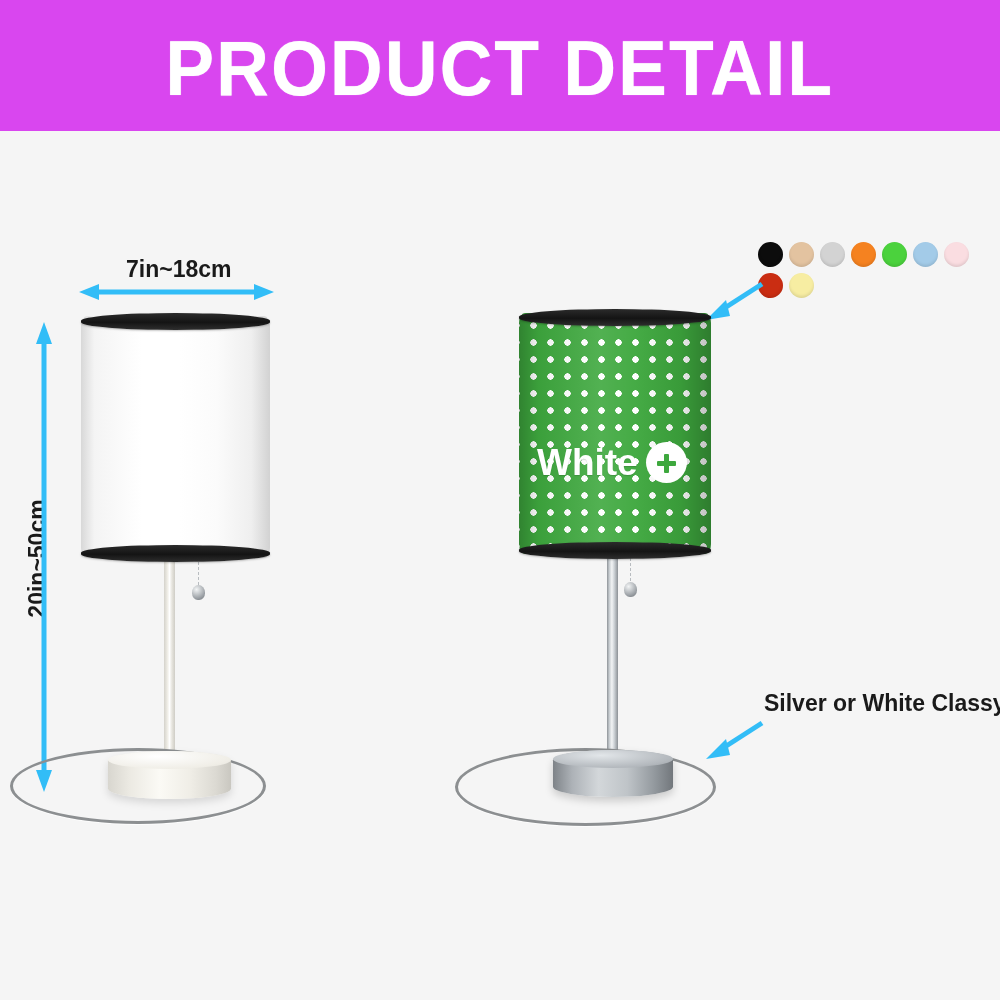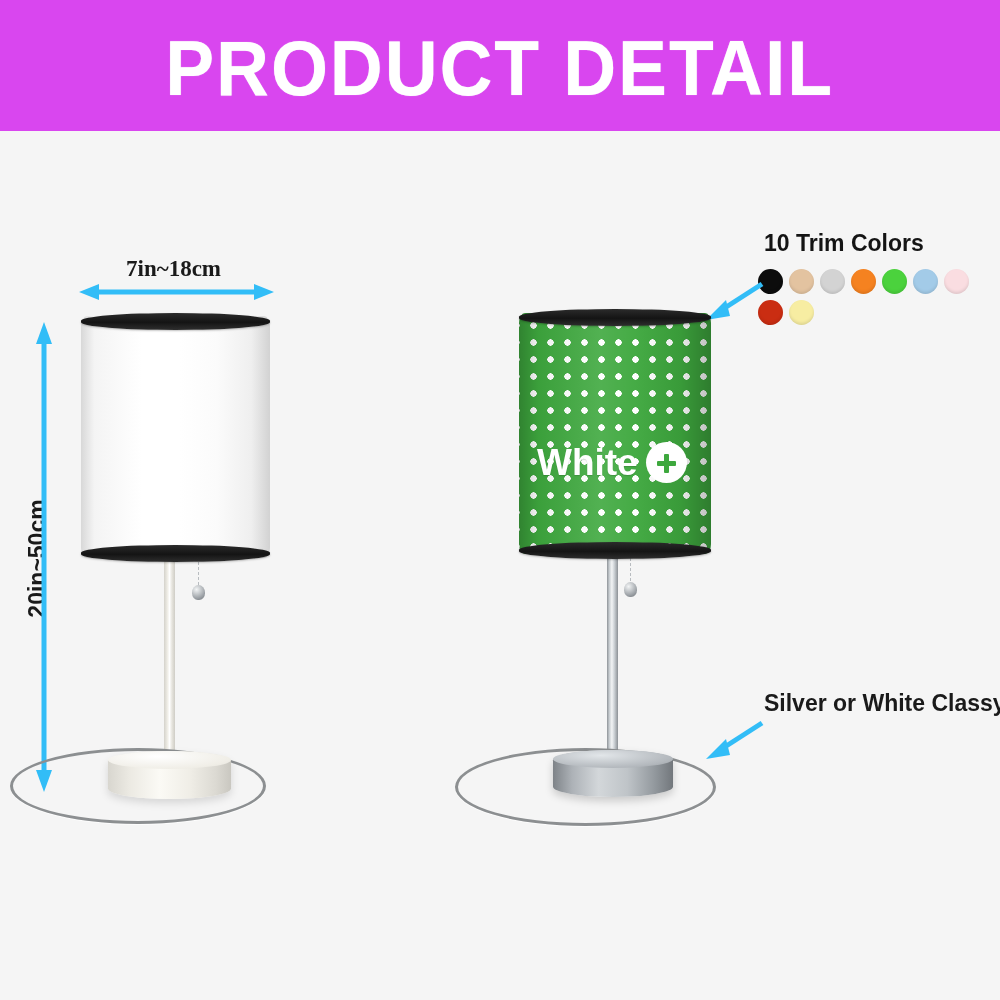--- a/index.html
+++ b/index.html
@@ -256,38 +256,37 @@
 
       <div id="design-mark" style="left:18px; top:129px;">
         <div id="design-line1">
           <span>White</span>
           <span id="plus-badge"></span>
         </div>
       </div>
     </div>
   </div>
 
-  <div class="anno-text" style="left:126px; top:256px;font-family:Liberation Serif, serif;">7in~18cm</div>
+  <div class="anno-text" style="left:126px; top:256px;">7in~18cm</div>
 
   <svg class="arrow" style="left:79px; top:282px;" width="195" height="20" viewBox="0 0 195 20">
     <line x1="14" y1="10" x2="181" y2="10" stroke="#32bdf7" stroke-width="5"></line>
     <polygon points="0,10 20,2 20,18" fill="#32bdf7"></polygon>
     <polygon points="195,10 175,2 175,18" fill="#32bdf7"></polygon>
   </svg>
 
   <div class="anno-text" style="left:-43px; top:545px; width:160px; text-align:center; transform:rotate(-90deg);">20in~50cm</div>
 
   <svg class="arrow" style="left:34px; top:322px;" width="20" height="470" viewBox="0 0 20 470">
     <line x1="10" y1="16" x2="10" y2="454" stroke="#32bdf7" stroke-width="5"></line>
     <polygon points="10,0 2,22 18,22" fill="#32bdf7"></polygon>
     <polygon points="10,470 2,448 18,448" fill="#32bdf7"></polygon>
   </svg>
 
   <div id="trim-colors-block">
-    <div id="trim-colors-label">10 Trim Colors</div>
     <div id="swatch-grid">
       <div class="swatch" style="background:#0c0c0c"></div>
       <div class="swatch" style="background:#e3c3a0"></div>
       <div class="swatch" style="background:#d3d3d3"></div>
       <div class="swatch" style="background:#f58220"></div>
       <div class="swatch" style="background:#4bd23d"></div>
       <div class="swatch" style="background:#a3cbe8"></div>
       <div class="swatch" style="background:#fadde1"></div>
       <div class="swatch" style="background:#ca2d12"></div>
       <div class="swatch" style="background:#f7eda2"></div>

